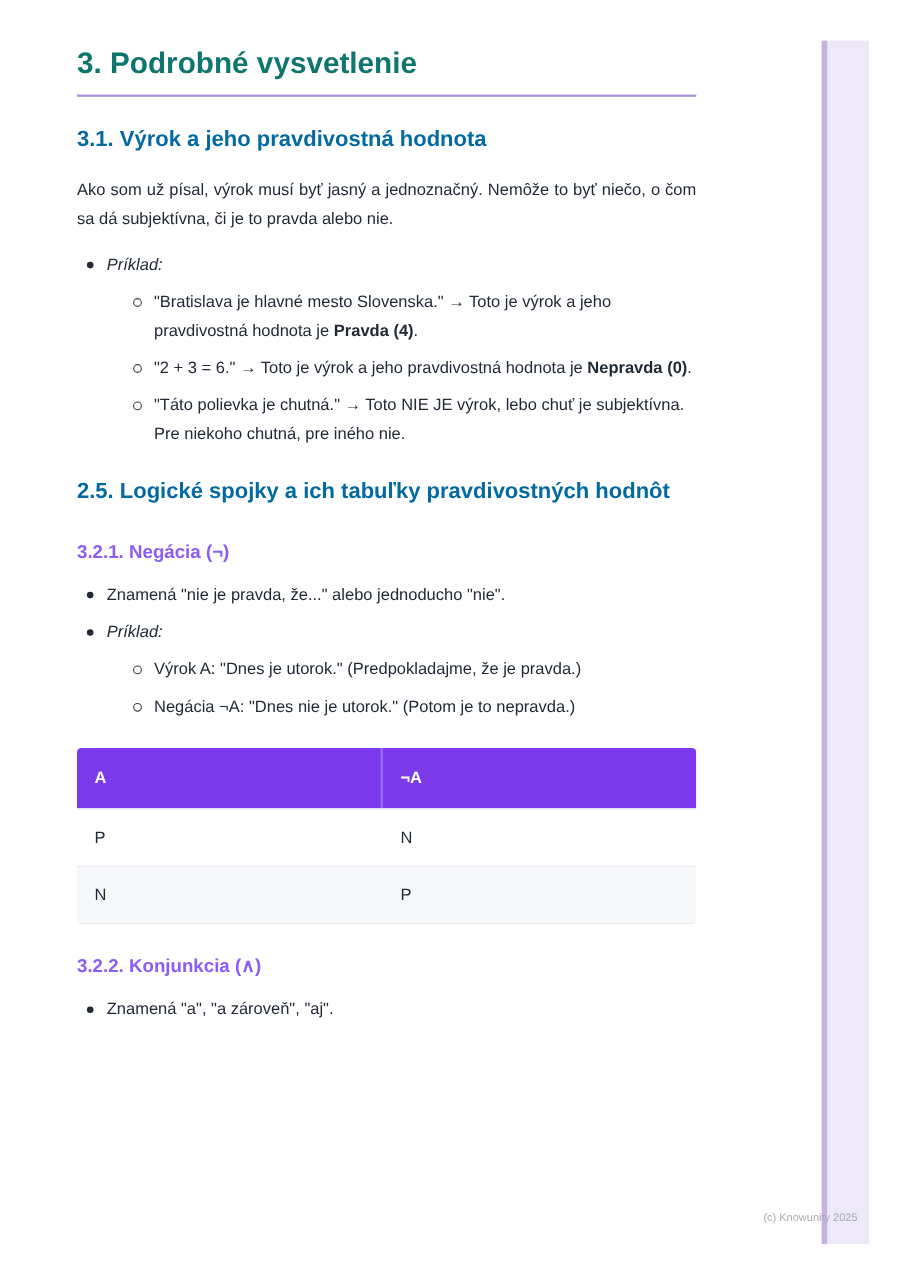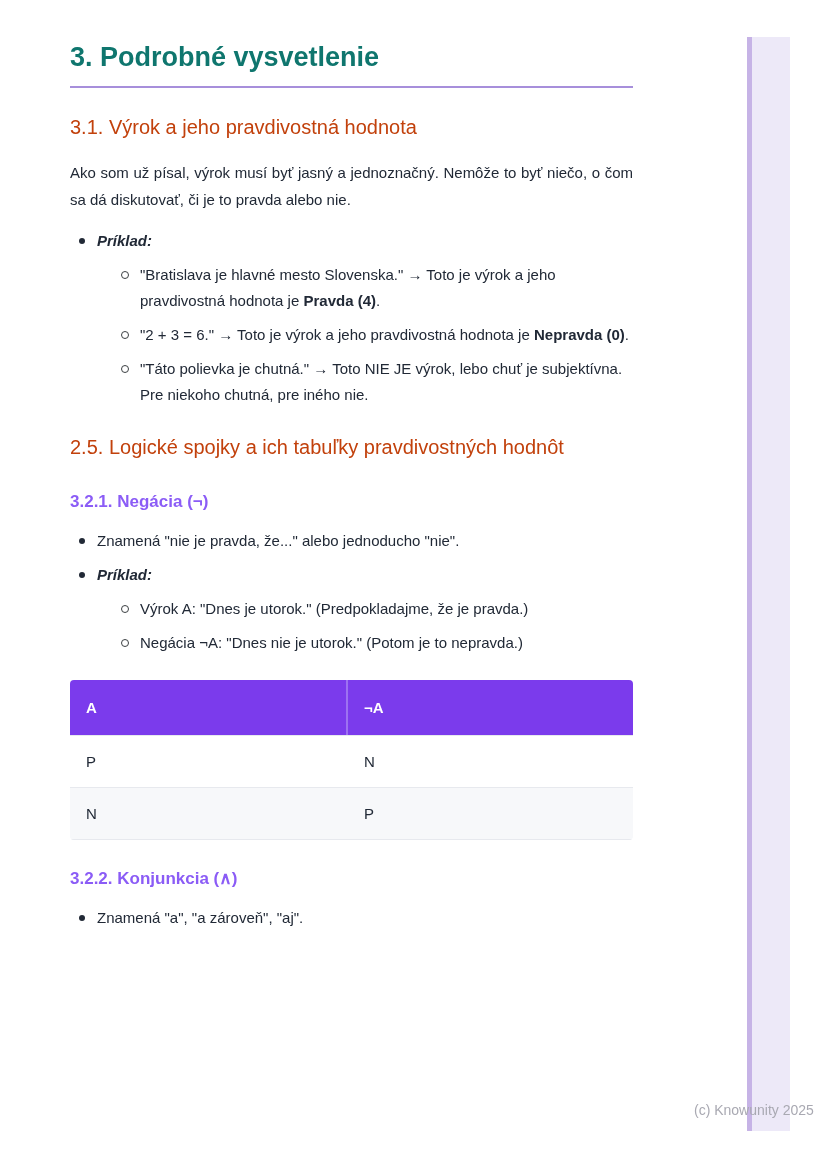--- a/index.html
+++ b/index.html
@@ -32,22 +32,22 @@
   .para{
     margin:16px 0 0 0;
     font-size:15px;
     line-height:27px;
   }
   .para.just{ text-align:justify; }
   .h2{
     margin:24px 0 0 0;
     font-size:20px;
     line-height:31px;
-    font-weight:400;
-    color:#c2410c;
+    font-weight:700;
+    color:#0369a1;
   }
   .h3{
     margin:28px 0 0 0;
     font-size:17px;
     line-height:22px;
     font-weight:700;
     color:#8b5cf6;
   }
   .list{ margin:15px 0 0 0; }
   .li{
@@ -65,21 +65,21 @@
     background:#212936;
     margin:10px 12px 0 0;
   }
   .ring{
     width:6px;height:6px;border-radius:50%;
     border:1.5px solid #3c4043;
     background:transparent;
     margin:9px 11px 0 0;
   }
   .litext{ flex:1 1 auto; }
-  .em{ font-style:italic;font-weight:bold; }
+  .em{ font-style:italic; }
   b{ font-weight:700; }
 
   .truth-table{
     width:563px;
     margin:24px 0 0 0;
     border-collapse:separate;
     border-spacing:0;
     border-radius:4px;
     overflow:hidden;
     font-size:15px;
@@ -108,37 +108,37 @@
     position:absolute;
     left:747px;top:37px;
     width:38px;height:1094px;
     background:#ede9f8;
     border-left:5px solid #c6b3e6;
     z-index:0;
   }
   .footer-copy{
     position:absolute;
     left:694px;top:1102px;
-    font-size:14px;
+    font-size:10px;
     color:#a9a9b2;
     z-index:2;
     white-space:nowrap;
   }
 </style>
 </head>
 <body>
 
 <div class="content">
 
   <h1 class="h1">3. Podrobné vysvetlenie</h1>
   <hr class="title-rule">
 
 
   <h2 class="h2">3.1. Výrok a jeho pravdivostná hodnota</h2>
-  <p class="para just">Ako som už písal, výrok musí byť jasný a jednoznačný. Nemôže to byť niečo, o čom sa dá diskutovať, či je to pravda alebo nie.</p>
+  <p class="para just">Ako som už písal, výrok musí byť jasný a jednoznačný. Nemôže to byť niečo, o čom sa dá subjektívna, či je to pravda alebo nie.</p>
 
   <div class="list">
     <div class="li l1">
       <span class="marker dot"></span>
       <span class="litext em">Príklad:</span>
     </div>
     <div class="li l2">
       <span class="marker ring"></span>
       <span class="litext"><span>"Bratislava je hlavné mesto Slovenska." → Toto je výrok a jeho pravdivostná hodnota je </span><b>Pravda (4)</b><span>.</span></span>
     </div>

